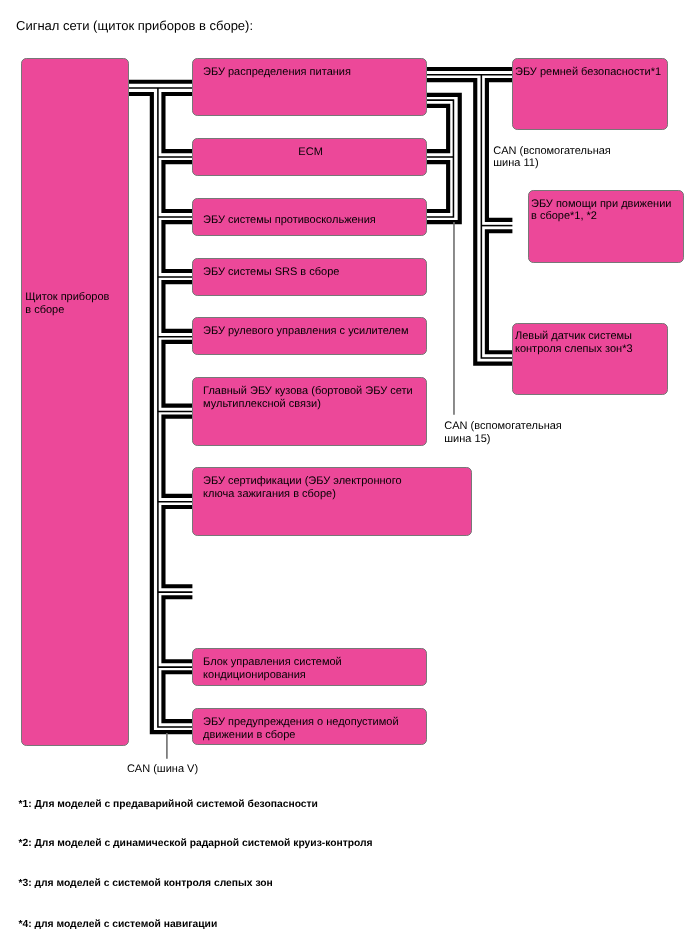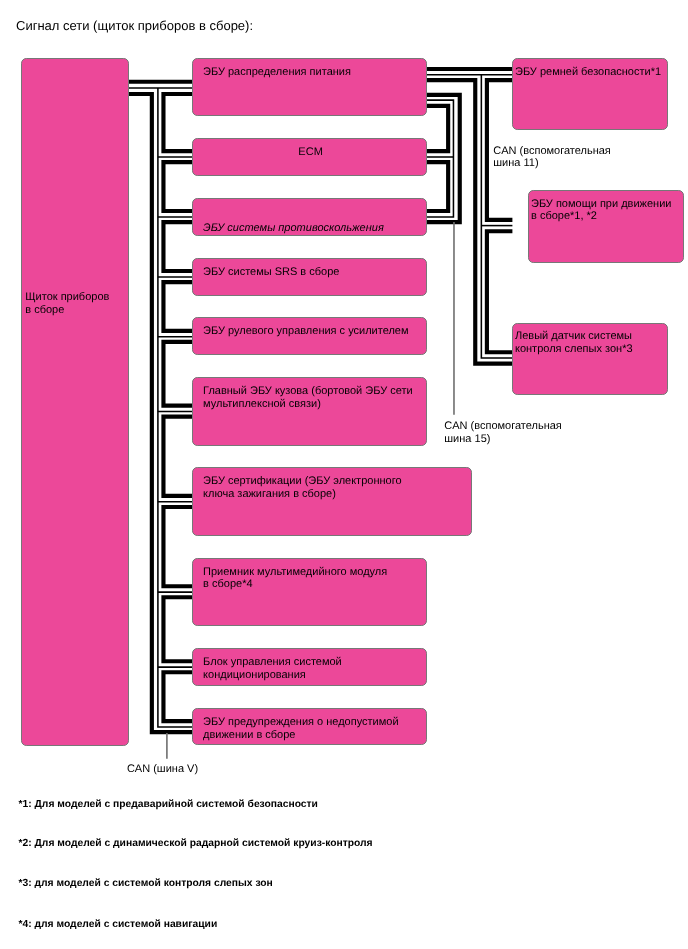--- a/index.html
+++ b/index.html
@@ -58,39 +58,35 @@
       <div class="lbl" style="left: 3.2px; top: 231.4px;">Щиток приборов
 в сборе</div>
     </div>
     <div class="nodebox" style="left: 192.4px; top: 58.4px; width: 234.4px; height: 57.5px;">
       <div class="lbl" style="left: 9.7px; top: 7px;">ЭБУ распределения питания</div>
     </div>
     <div class="nodebox" style="left: 192.4px; top: 137.6px; width: 234.4px; height: 38.1px; padding-left: 16px;">
       <div class="lbl" style="left: 0px; width: 234.4px; text-align: center; top: 7px;">ECM</div>
     </div>
     <div class="nodebox" style="left: 192.4px; top: 197.5px; width: 234.4px; height: 38.1px;">
-      <div class="lbl" style="left: 9.7px; top: 23px; font-style: italic;">ЭБУ системы противоскольжения</div>
+      <div class="lbl" style="left: 9.7px; top: 15px;">ЭБУ системы противоскольжения</div>
     </div>
     <div class="nodebox" style="left: 192.4px; top: 257.5px; width: 234.4px; height: 38.1px;">
       <div class="lbl" style="left: 9.7px; top: 7px;">ЭБУ системы SRS в сборе</div>
     </div>
     <div class="nodebox" style="left: 192.4px; top: 317.3px; width: 234.4px; height: 38.1px;">
       <div class="lbl" style="left: 9.7px; top: 7px;">ЭБУ рулевого управления с усилителем</div>
     </div>
     <div class="nodebox" style="left: 192.4px; top: 376.75px; width: 234.4px; height: 68.75px;">
       <div class="lbl" style="left: 9.7px; top: 7px;">Главный ЭБУ кузова (бортовой ЭБУ сети
 мультиплексной связи)</div>
     </div>
     <div class="nodebox" style="left: 192.4px; top: 467.2px; width: 280px; height: 68.5px;">
       <div class="lbl" style="left: 9.7px; top: 7px;">ЭБУ сертификации (ЭБУ электронного
 ключа зажигания в сборе)</div>
-    </div>
-    <div class="nodebox" style="left: 192.4px; top: 557.6px; width: 234.4px; height: 68.3px;">
-      <div class="lbl" style="left: 9.7px; top: 7px;">Приемник мультимедийного модуля
-в сборе*4</div>
     </div>
     <div class="nodebox" style="left: 192.4px; top: 647.7px; width: 234.4px; height: 38.1px;">
       <div class="lbl" style="left: 9.7px; top: 7px;">Блок управления системой
 кондиционирования</div>
     </div>
     <div class="nodebox" style="left: 192.4px; top: 707.9px; width: 234.4px; height: 37.4px;">
       <div class="lbl" style="left: 9.7px; top: 7px;">ЭБУ предупреждения о недопустимой
 движении в сборе</div>
     </div>
     <div class="nodebox" style="left: 512.4px; top: 58.4px; width: 155.4px; height: 71.3px;">

